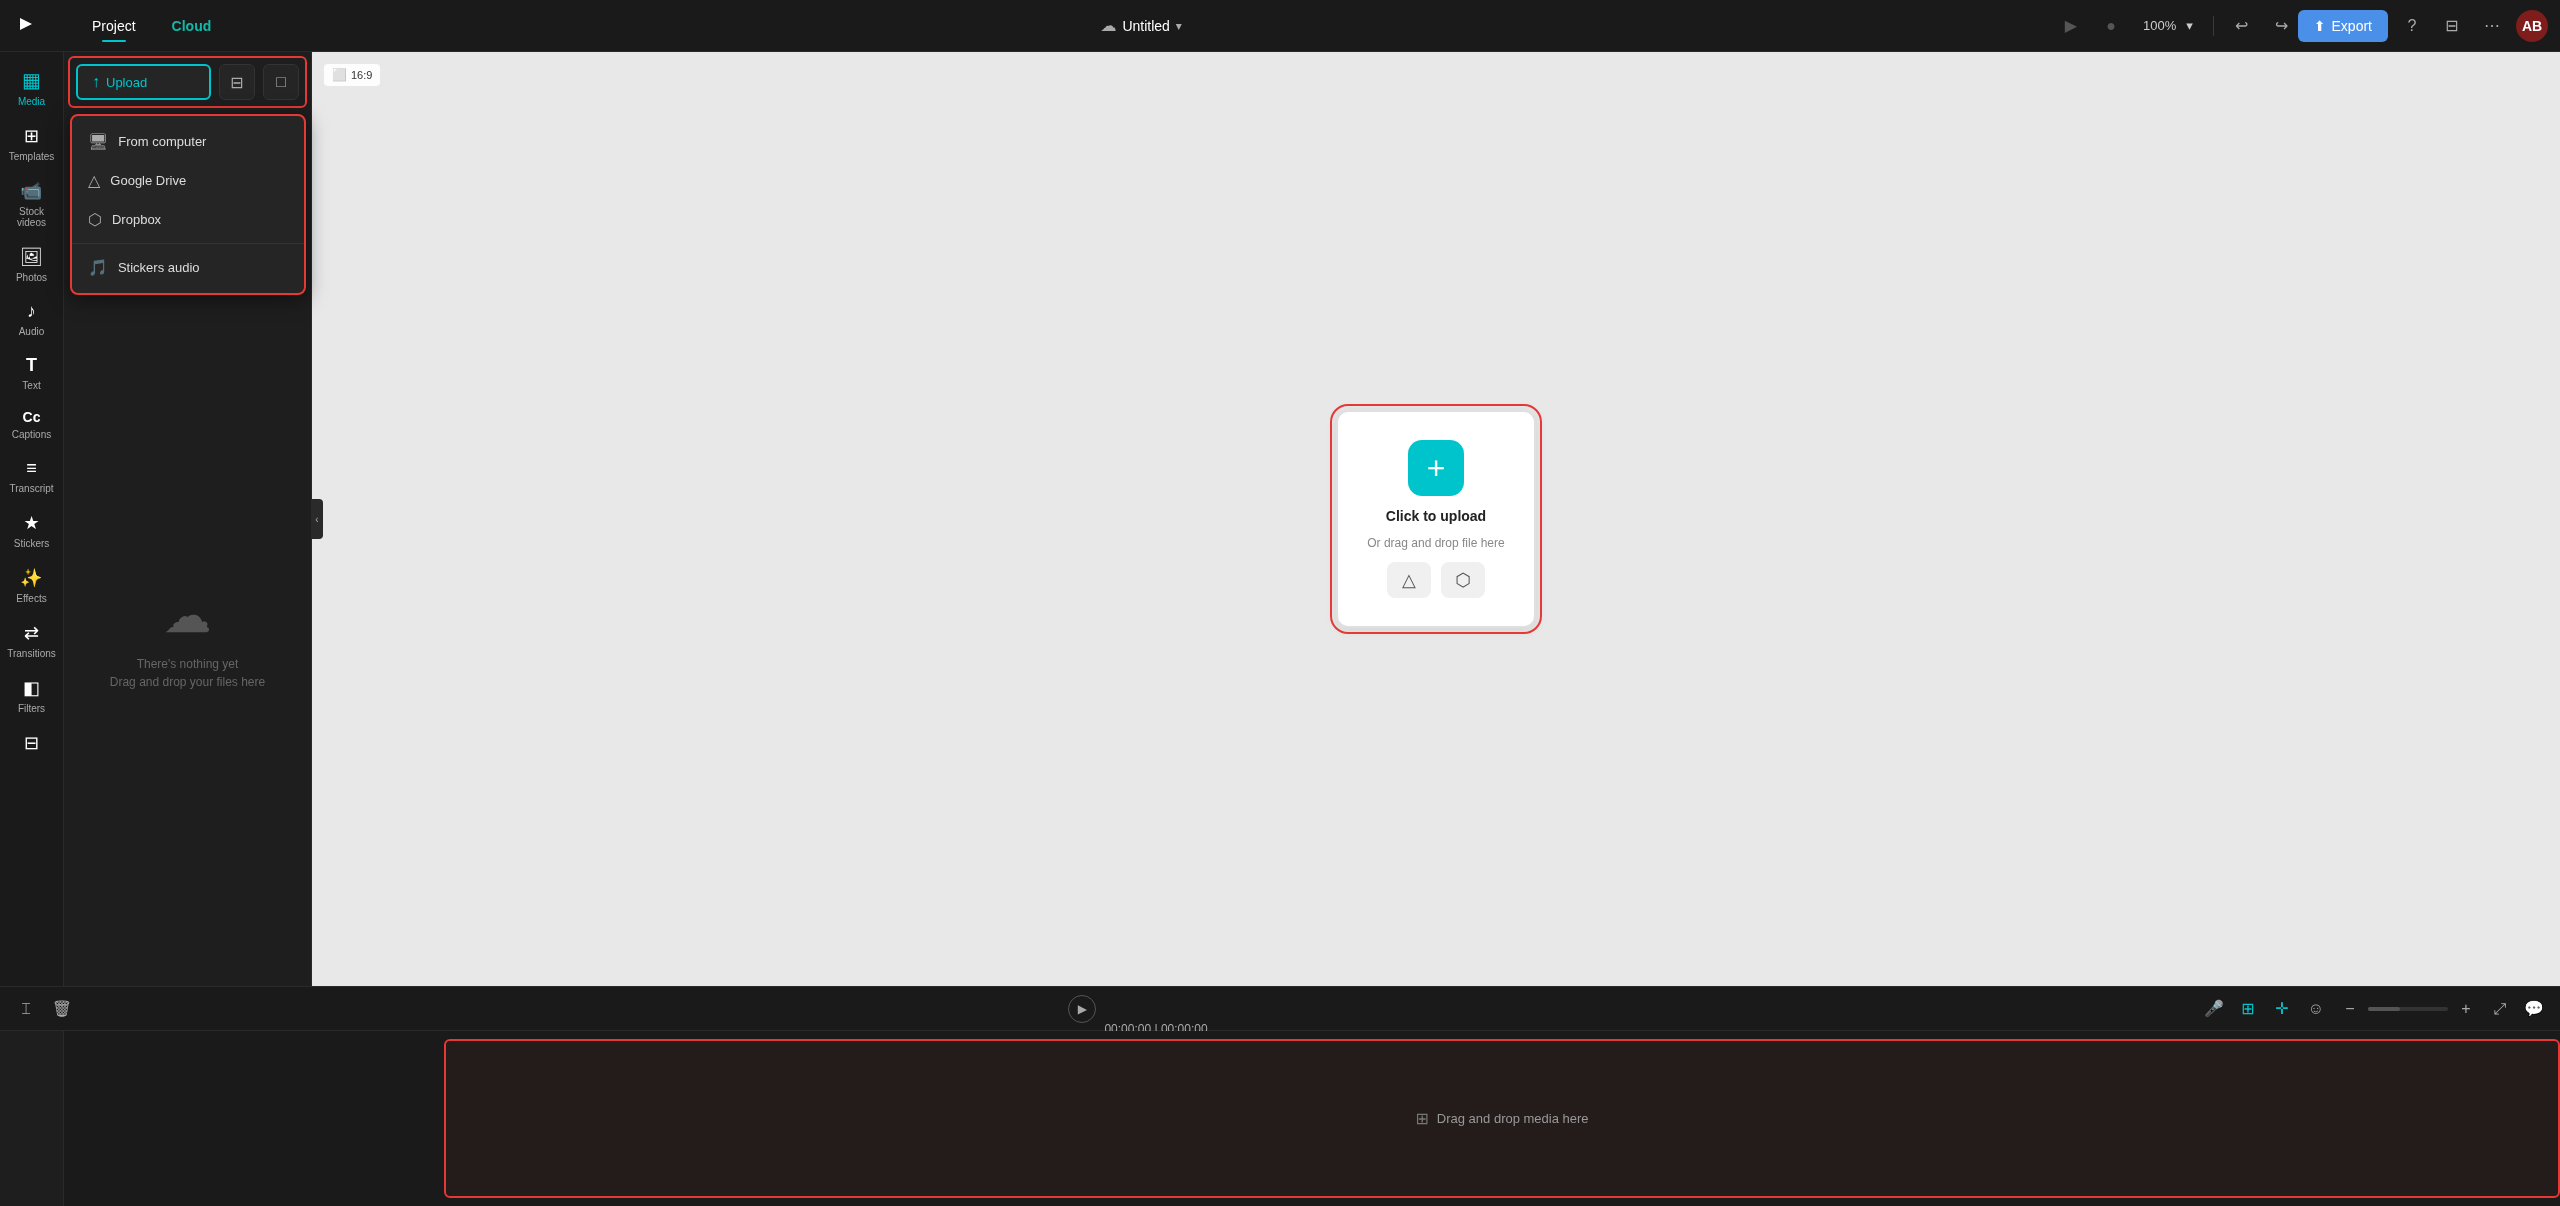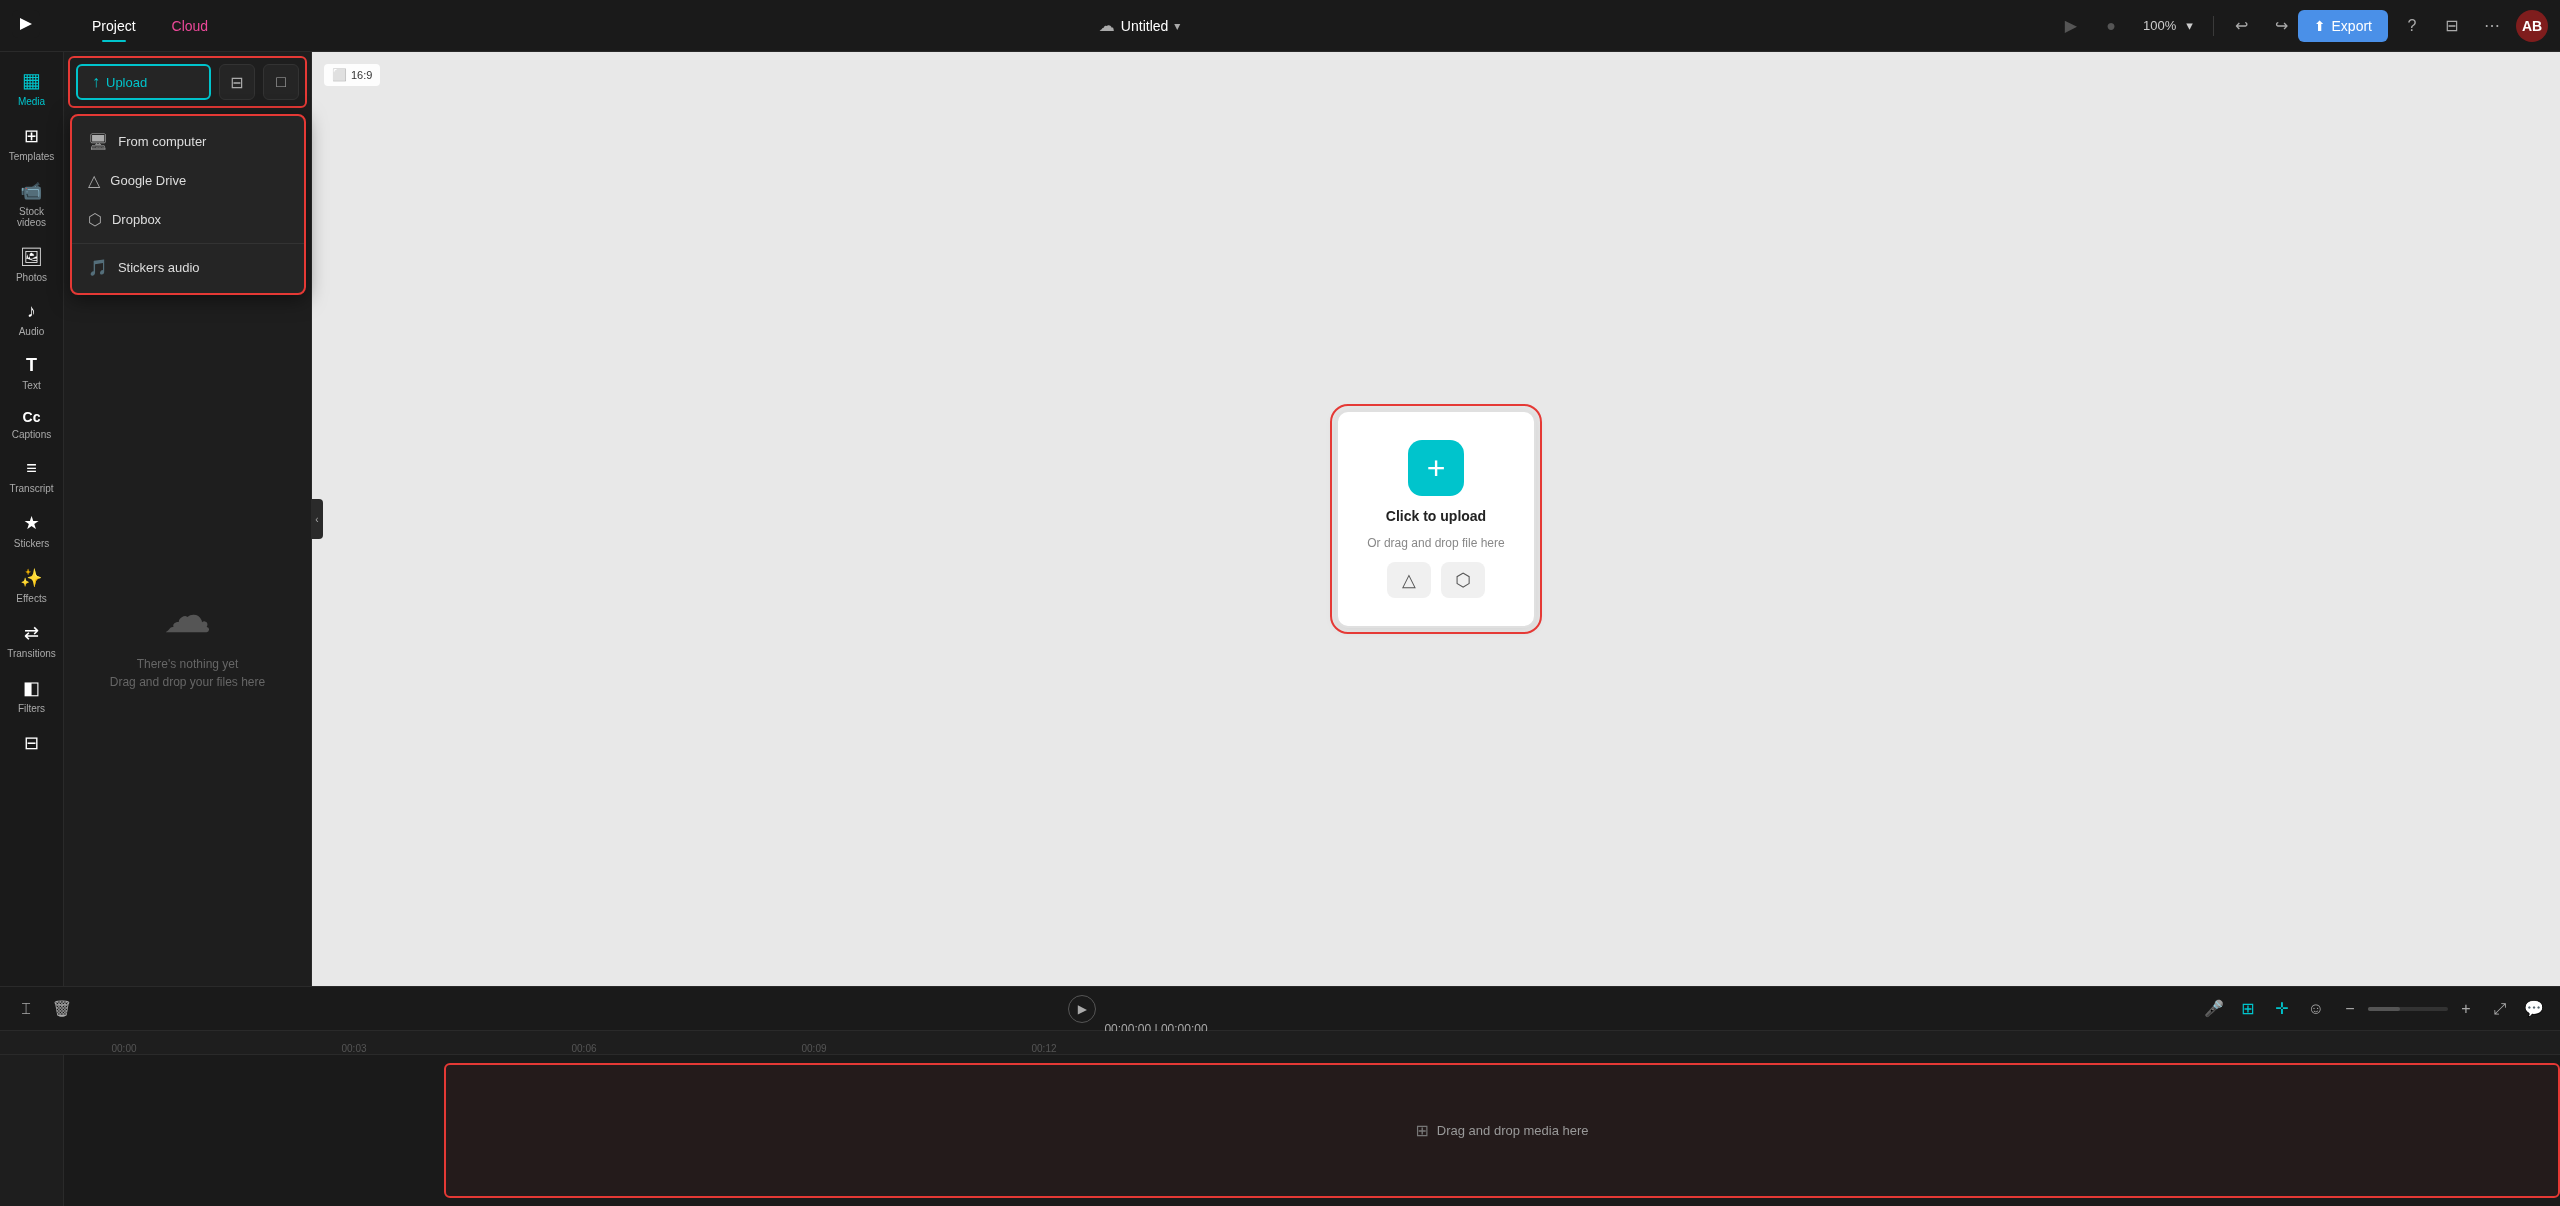--- a/index.html
+++ b/index.html
@@ -2,21 +2,21 @@
 <html><head>
   <meta charset="utf-8">
   <style>
     * { box-sizing: border-box; margin: 0; padding: 0; }
     body { font-family: -apple-system, BlinkMacSystemFont, 'Segoe UI', sans-serif; background: #1a1a1a; color: #fff; display: flex; flex-direction: column; height: 100vh; overflow: hidden; }
 
     
     .topbar { display: flex; align-items: center; height: 52px; background: #1a1a1a; padding: 0 12px; border-bottom: 1px solid #2a2a2a; flex-shrink: 0; }
     .topbar-left { display: flex; align-items: center; gap: 36px; }
     .nav-tabs { display: flex; gap: 4px; }
-    .nav-tab { padding: 6px 16px; font-size: 14px; color: #ec4899; cursor: pointer; border-radius: 4px; position: relative; }
+    .nav-tab { padding: 6px 16px; font-size: 14px; color: #14b8a6; cursor: pointer; border-radius: 4px; position: relative; font-weight: bold; }
     .nav-tab.active { color: #fff; font-weight: 500; }
     .nav-tab.active::after { content: ''; position: absolute; bottom: -2px; left: 50%; transform: translateX(-50%); width: 24px; height: 2px; background: #00c4cc; border-radius: 1px; }
     .topbar-center { flex: 1; display: flex; align-items: center; justify-content: center; gap: 12px; }
     .project-title { display: flex; align-items: center; gap: 6px; font-size: 14px; color: #fff; cursor: pointer; }
     .topbar-controls { display: flex; align-items: center; gap: 8px; }
     .ctrl-btn { width: 32px; height: 32px; background: transparent; border: none; color: #aaa; cursor: pointer; display: flex; align-items: center; justify-content: center; border-radius: 4px; font-size: 16px; }
     .zoom-display { font-size: 13px; color: #ccc; padding: 0 8px; cursor: pointer; display: flex; align-items: center; gap: 10px; }
     .divider-v { width: 1px; height: 20px; background: #3a3a3a; margin: 0 4px; }
     .topbar-right { display: flex; align-items: center; gap: 8px; }
     .export-btn { background: #4a90e8; color: #fff; border: none; border-radius: 6px; padding: 8px 16px; font-size: 14px; font-weight: 500; cursor: pointer; display: flex; align-items: center; gap: 6px; }
@@ -288,29 +288,20 @@
         <div style="width:80px;height:4px;background:#333;border-radius:2px;position:relative;">
           <div style="width:40%;height:100%;background:#555;border-radius:2px;"></div>
         </div>
         <div class="tl-right-btn">+</div>
       </div>
       <div class="tl-right-btn">⤢</div>
       <div class="tl-right-btn">💬</div>
     </div>
   </div>
 
-  <div class="timeline-ruler">
-    <div class="ruler-marks" style="position:relative;flex:1;">
-      <span class="ruler-mark" style="left:60px;">00:00</span>
-      <span class="ruler-mark" style="left:290px;">00:03</span>
-      <span class="ruler-mark" style="left:520px;">00:06</span>
-      <span class="ruler-mark" style="left:750px;">00:09</span>
-      <span class="ruler-mark" style="left:980px;">00:12</span>
-    </div>
-  </div>
 
   <div class="timeline-tracks">
     <div class="track-labels"></div>
     <div class="track-content">
       <div class="drop-zone">
         <span class="drop-zone-icon">⊞</span>
         <span>Drag and drop media here</span>
       </div>
     </div>
   </div>

